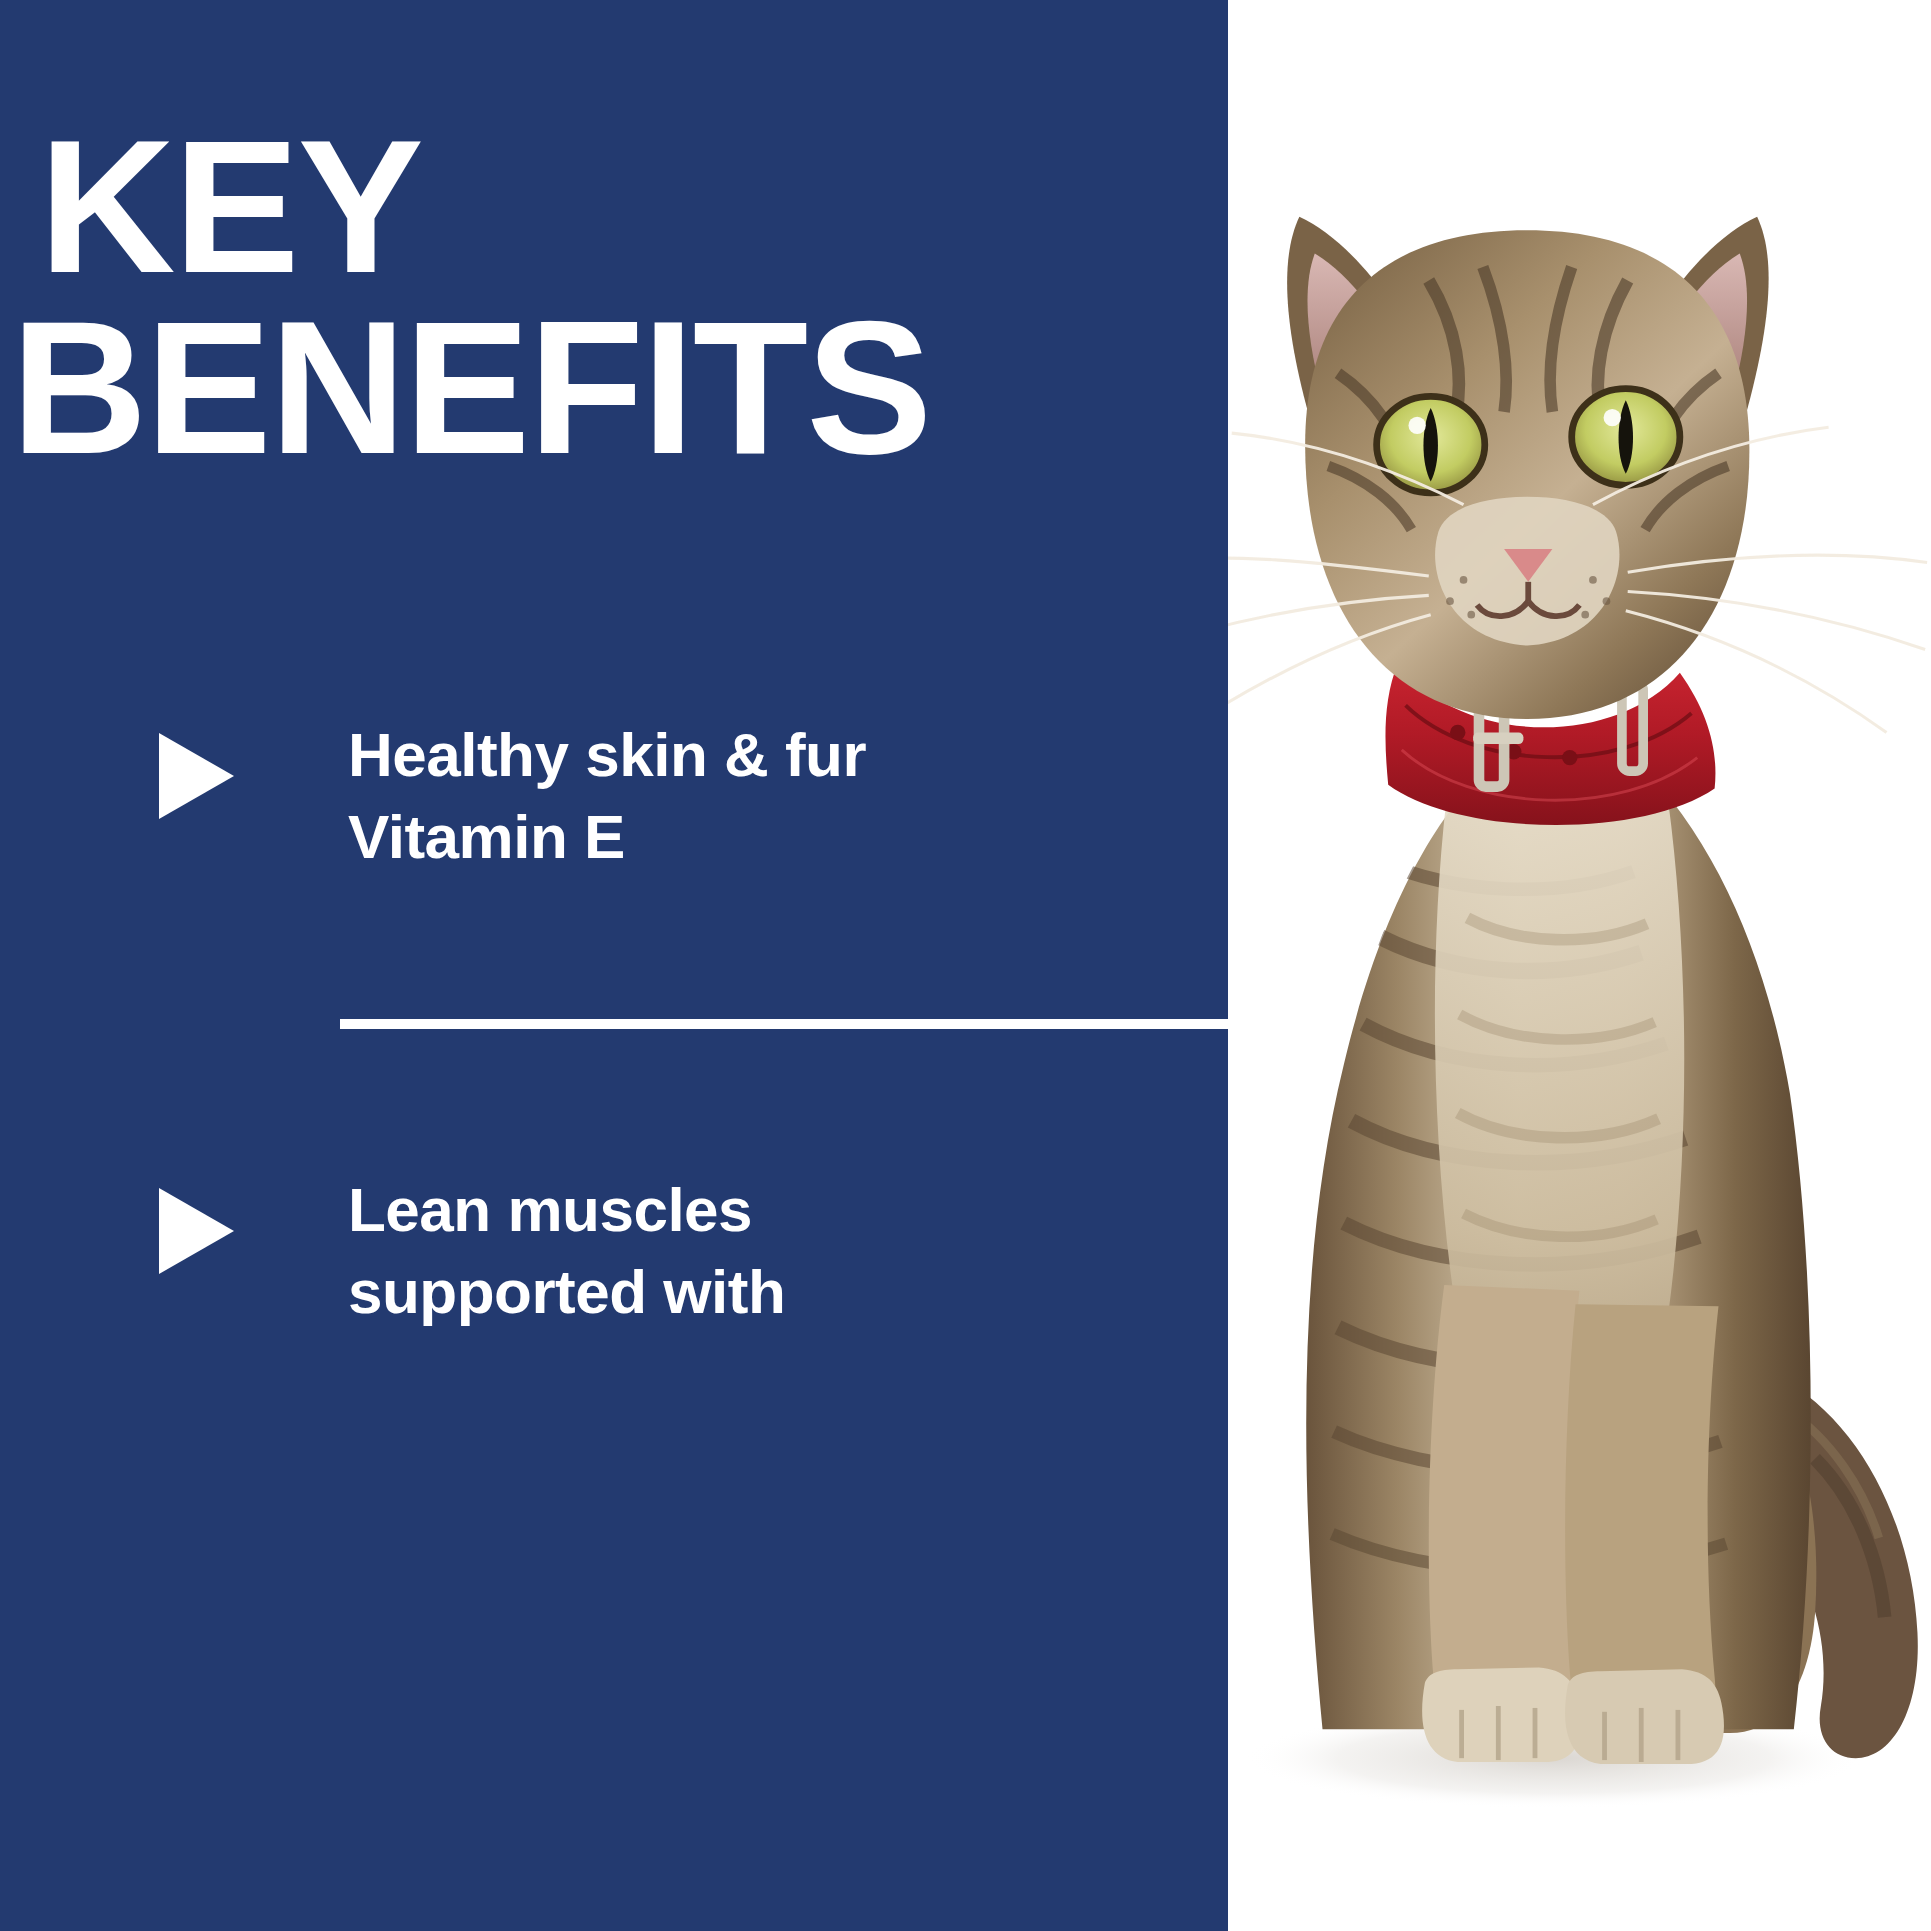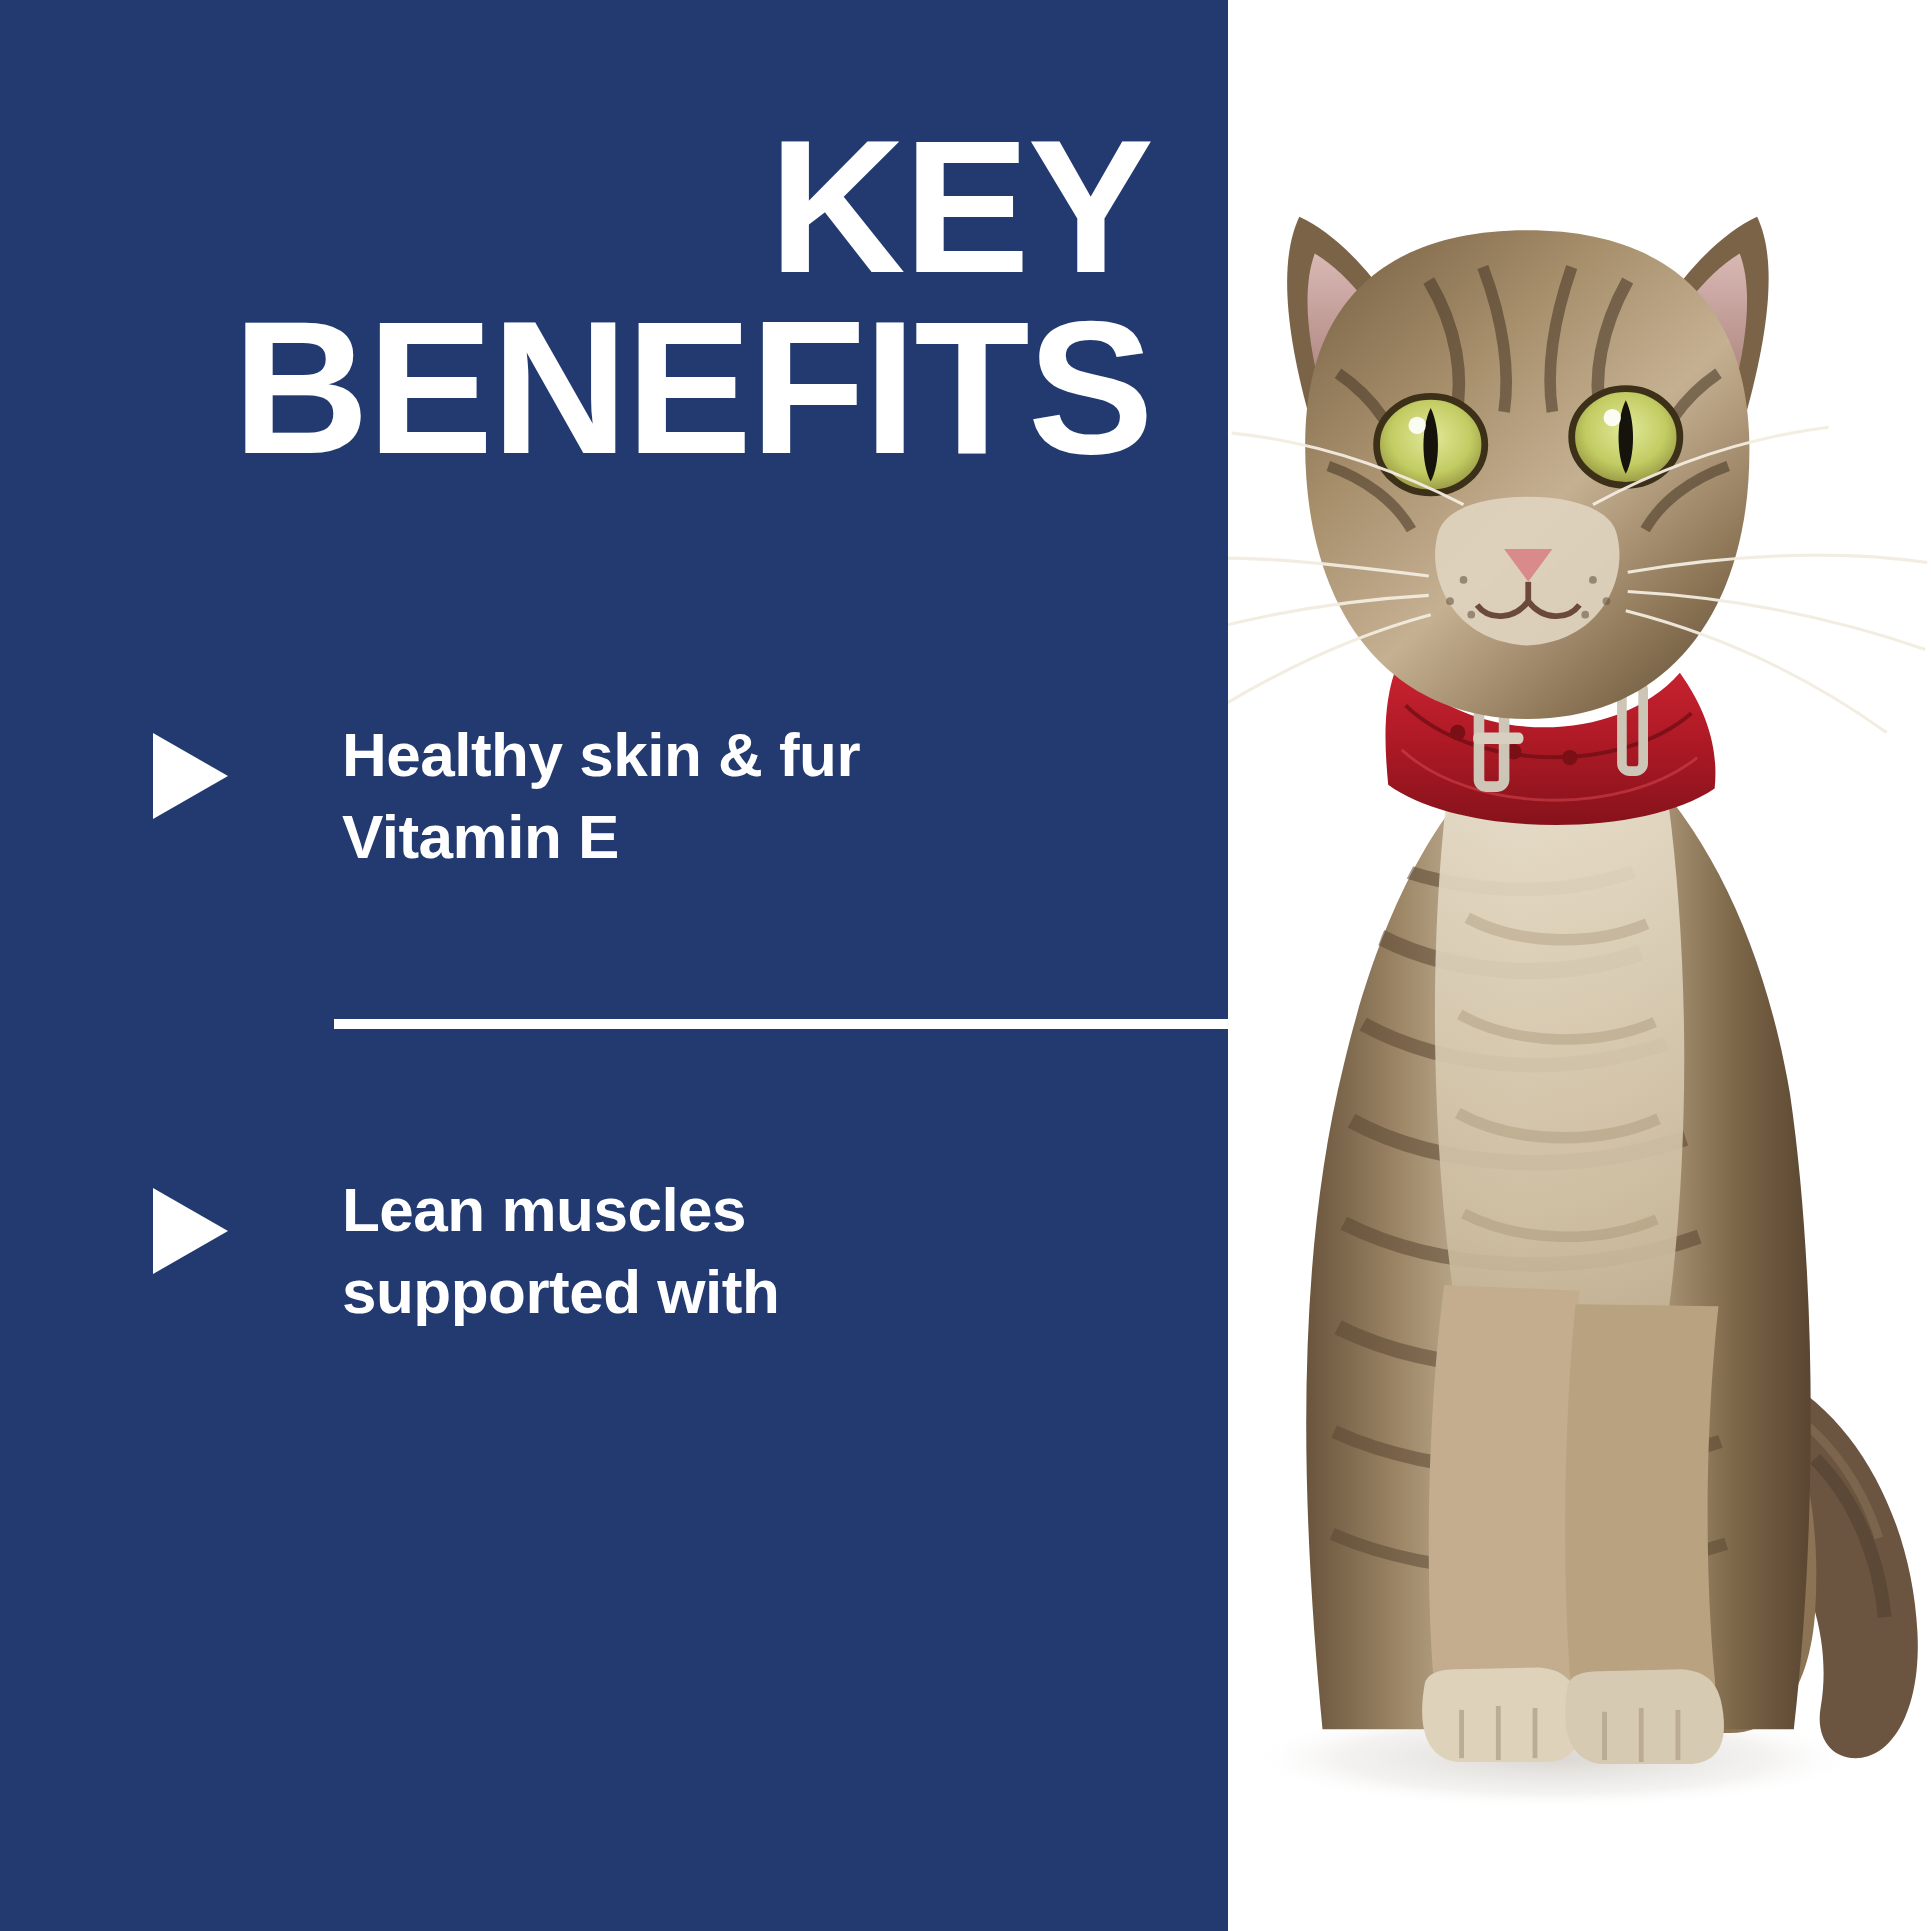--- a/index.html
+++ b/index.html
@@ -18,39 +18,39 @@
     width:1228px; height:1931px;
     background:#233a70;
     z-index:3;
   }
 
   
   .title-block {
     position:absolute;
     left:0; top:116px;
     width:1152px;
-    text-align:right;
+    text-align:left;
     z-index:4;
   }
   .title-line {
     display:block;
     color:#ffffff;
     font-weight:700;
     font-size:189px;
     line-height:0.96;
     letter-spacing:-1.9px;
     white-space:nowrap;
   }
   .title-line.l1 { padding-left:39px; }
   .title-line.l2 { padding-left:11px; }
 
   
   .benefits {
     position:absolute;
-    left:6px; top:714px;
+    left:12px; top:714px;
     width:1228px;
     z-index:4;
   }
   .benefit {
     display:flex;
     align-items:flex-start;
     padding-left:147px;
   }
   .bullet {
     flex:0 0 auto;

